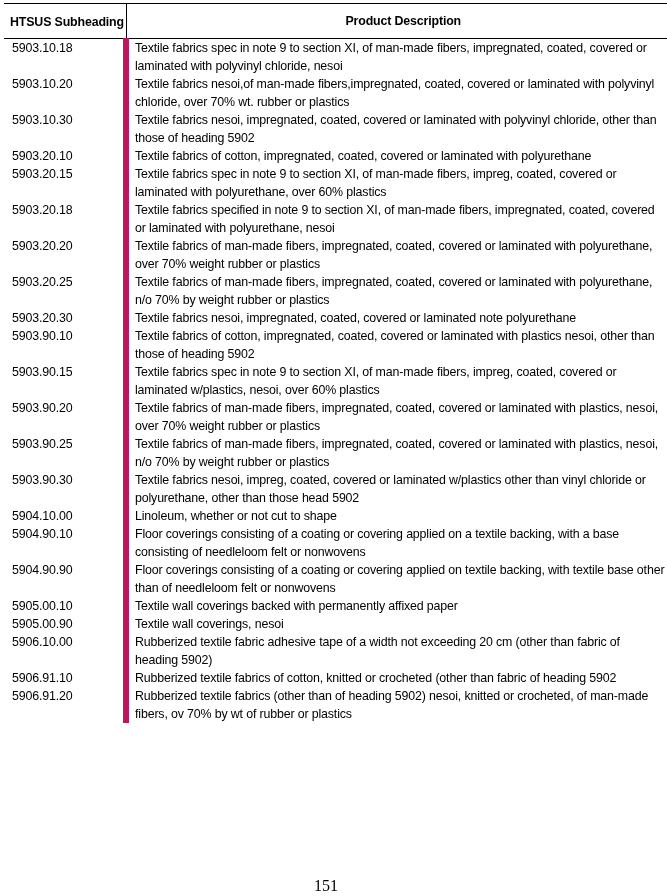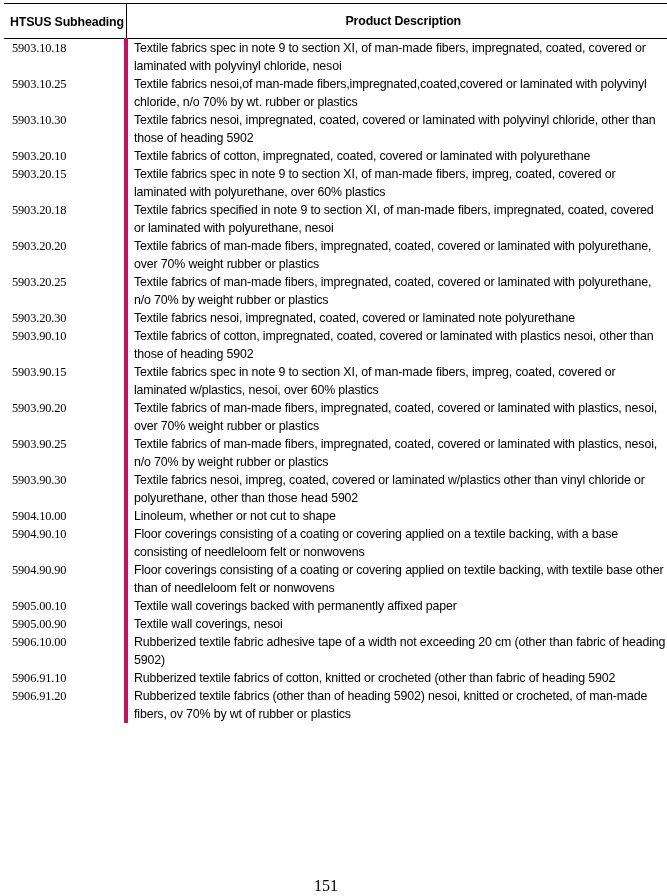--- a/index.html
+++ b/index.html
@@ -55,24 +55,23 @@
       border-left: 1px solid #000;
       padding-left: 12px;
     }
     table.hts td {
       vertical-align: top;
       padding: 0 0 0 6px;
       white-space: normal;
     }
     table.hts td.code {
       padding-left: 8px;
-      font-family: Liberation Serif, serif;
     }
     table.hts td.desc {
-      border-left: 4px solid #be185d;
+      border-left: 6px solid #be185d;
       padding-right: 2px;
     }
     .page-number {
       position: absolute;
       left: 0;
       width: 652px;
       top: 877px;
       text-align: center;
       font-family: "Liberation Serif", "DejaVu Serif", serif;
       font-size: 16px;
@@ -96,22 +95,22 @@
           <span>Product Description</span>
         </th>
       </tr>
     </thead>
     <tbody id="table-body">
         <tr>
           <td class="code">5903.10.18</td>
           <td class="desc">Textile fabrics spec in note 9 to section XI, of man-made fibers, impregnated, coated, covered or laminated with polyvinyl chloride, nesoi</td>
         </tr>
         <tr>
-          <td class="code">5903.10.25</td>
-          <td class="desc">Textile fabrics nesoi,of man-made fibers,impregnated,coated,covered or laminated with polyvinyl chloride, n/o 70% by wt. rubber or plastics</td>
+          <td class="code">5903.10.20</td>
+          <td class="desc">Textile fabrics nesoi,of man-made fibers,impregnated, coated, covered or laminated with polyvinyl chloride, over 70% wt. rubber or plastics</td>
         </tr>
         <tr>
           <td class="code">5903.10.30</td>
           <td class="desc">Textile fabrics nesoi, impregnated, coated, covered or laminated with polyvinyl chloride, other than those of heading 5902</td>
         </tr>
         <tr>
           <td class="code">5903.20.10</td>
           <td class="desc">Textile fabrics of cotton, impregnated, coated, covered or laminated with polyurethane</td>
         </tr>
         <tr>

